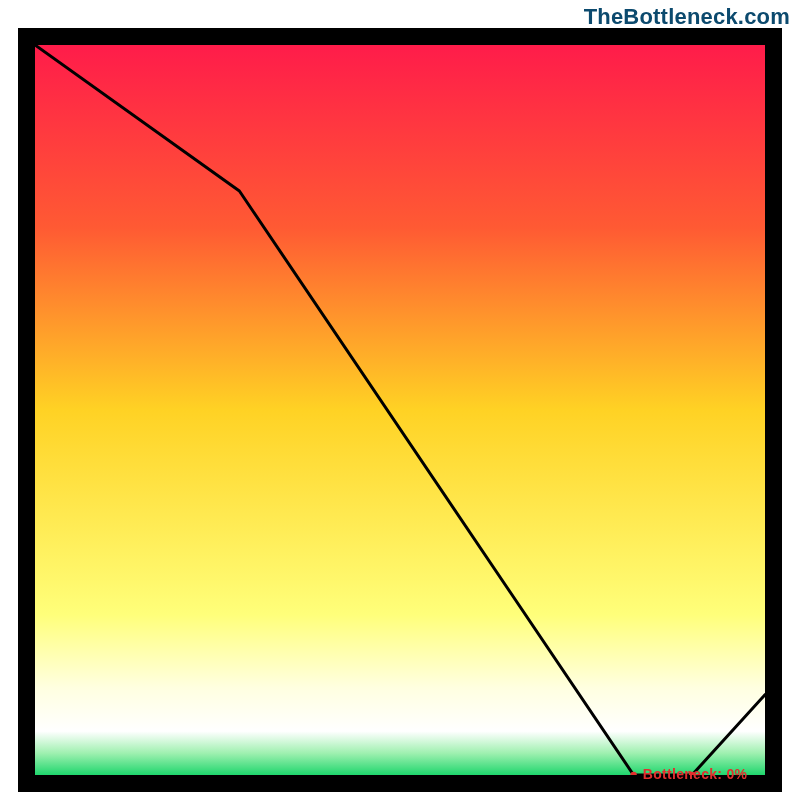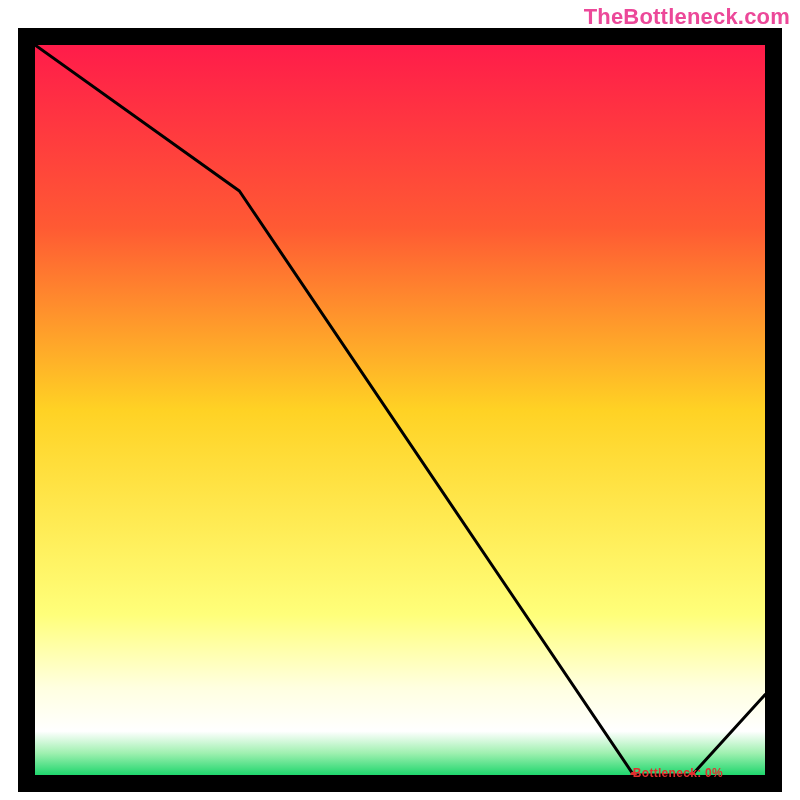--- a/index.html
+++ b/index.html
@@ -15,43 +15,44 @@
     position: relative;
     width: 800px;
     height: 800px;
   }
   .watermark {
     position: absolute;
     top: 4px;
     right: 10px;
     font-size: 22px;
     font-weight: 600;
-    color: #ec4899;
+    color: #0c4a6e;
     letter-spacing: 0.2px;
   }
   .frame {
     position: absolute;
     left: 18px;
     top: 28px;
     width: 764px;
     height: 764px;
     box-sizing: border-box;
     border: 17px solid #000;
   }
   .plot {
     position: absolute;
     left: 0; top: 0; right: 0; bottom: 0;
   }
   .marker-label {
     position: absolute;
-    font-size: 12px;
+    font-size: 14px;
     font-weight: 700;
     color: #e22f2f;
     letter-spacing: 0.3px;
     white-space: nowrap;
+    margin-left: 10px;
   }
 </style>
 </head>
 <body>
 
 <div class="stage">
 
   <div class="watermark">TheBottleneck.com</div>
 
   <div class="frame">

